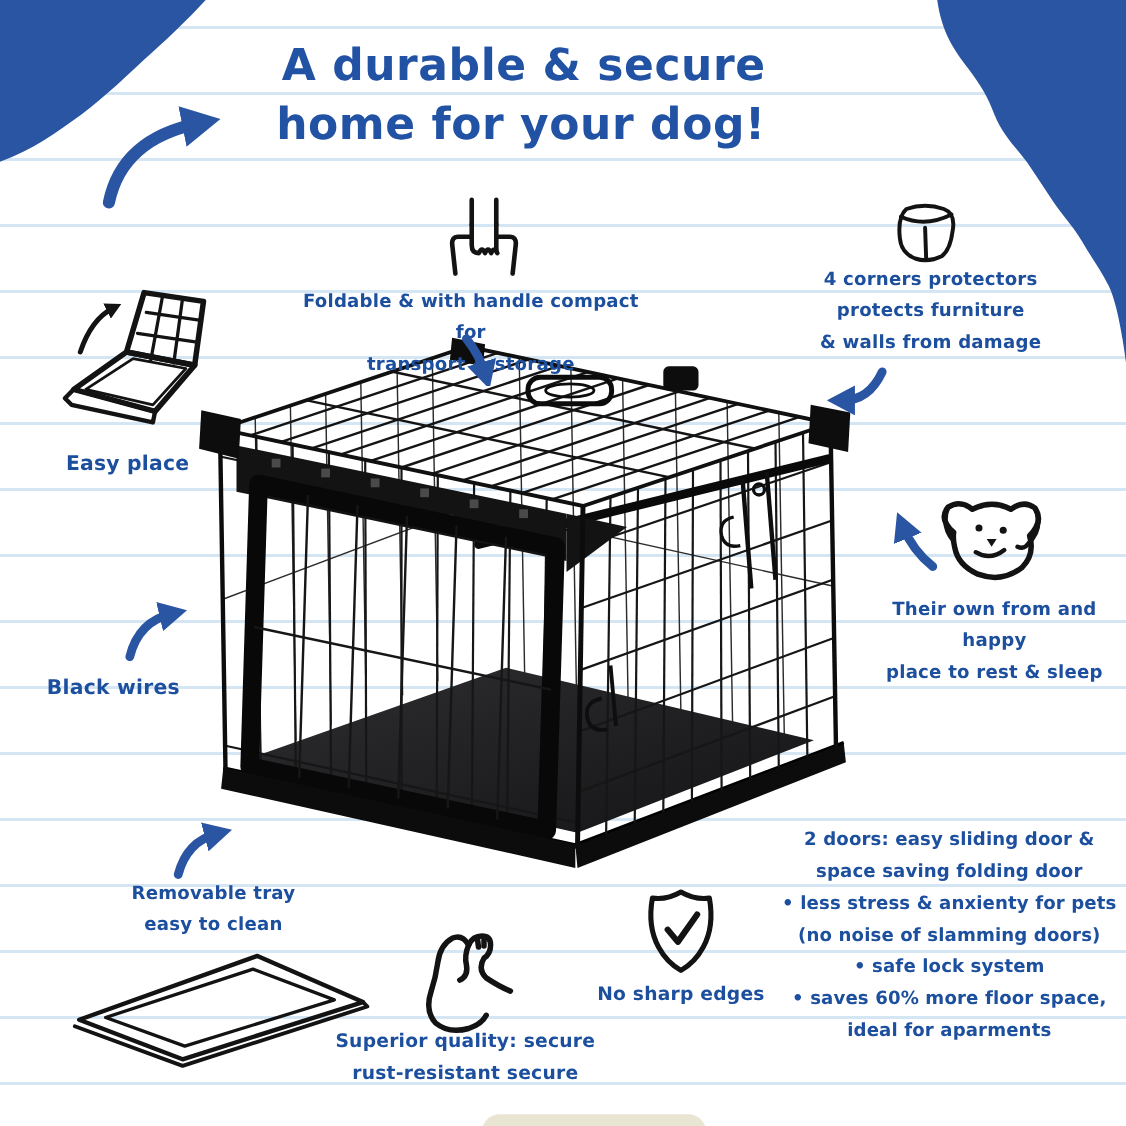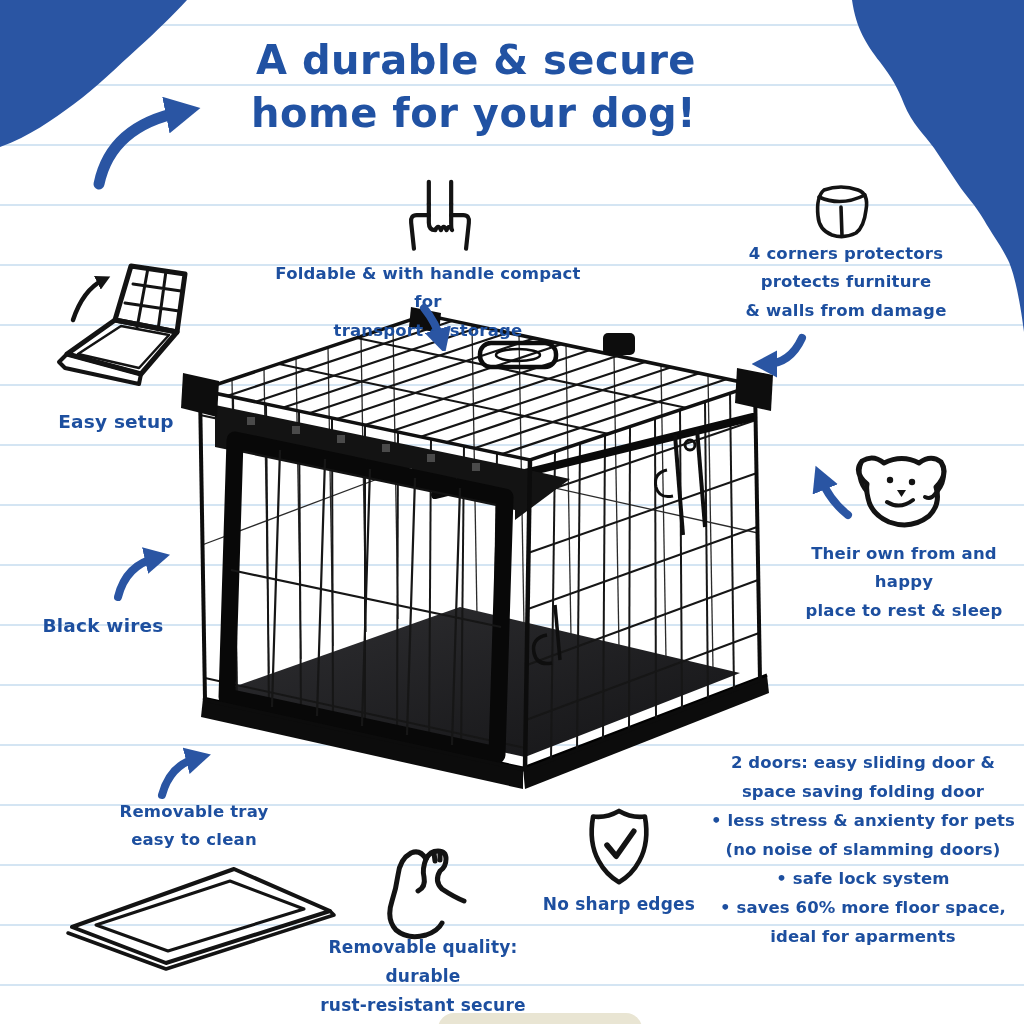--- a/index.html
+++ b/index.html
@@ -253,21 +253,21 @@
     <path d="M33,96 L76,68 L124,77 L94,110 Z" stroke-width="2.5"></path>
   </g>
   <defs>
       <marker id="ahb" markerUnits="strokeWidth" markerWidth="3.4" markerHeight="3.4" refX="1.4" refY="1.7" orient="auto">
         <path d="M0,0 L3.2,1.7 L0,3.4 Z" fill="#131313"></path>
       </marker>
     </defs>
   <path d="M28,62 Q38,32 58,22" fill="none" stroke="#131313" stroke-width="4.5" stroke-linecap="round" marker-end="url(#ahb)"></path>
 </svg>
 <div class="abs blue-text callout label-lg" style="left:36px;top:406px;width:160px;">
-  <div>Easy setup</div>
+  <div>Easy place</div>
 </div>
 
 <svg class="abs" style="left:108px;top:545px" width="68" height="58" viewBox="0 0 68 58">
   <defs>
       <marker id="ah4" markerUnits="strokeWidth" markerWidth="3.4" markerHeight="3.4" refX="1.4" refY="1.7" orient="auto">
         <path d="M0,0 L3.2,1.7 L0,3.4 Z" fill="#2a55a3"></path>
       </marker>
     </defs>
   <path d="M10,52 Q18,20 48,13" fill="none" stroke="#2a55a3" stroke-width="8" stroke-linecap="round" marker-end="url(#ah4)"></path>
 </svg>
@@ -321,21 +321,21 @@
 
 <svg class="abs" style="left:376px;top:845px" width="92" height="96" viewBox="0 0 92 96">
   <g fill="none" stroke="#131313" stroke-width="5" stroke-linecap="round" stroke-linejoin="round">
     <path d="M50,14 Q44,4 35,8 Q24,14 22,30 Q20,44 16,56 Q10,74 20,85 Q32,95 50,90 Q62,86 66,78"></path>
     <path d="M50,14 Q46,24 48,32 Q50,42 42,46"></path>
     <path d="M50,14 Q54,6 62,6 Q70,6 70,14 Q70,22 64,26 Q58,36 66,44 Q78,52 88,56"></path>
     <path d="M58,8 L59,16 M64,7 L64,15"></path>
   </g>
 </svg>
 <div class="abs blue-text callout" style="left:288px;top:933px;width:270px;font-size:17px;">
-  <div>Removable quality: durable</div>
+  <div>Superior quality: secure</div>
   <div>rust-resistant secure</div>
 </div>
 
 <svg class="abs" style="left:582px;top:805px" width="74" height="84" viewBox="0 0 80 90">
   <g fill="none" stroke="#131313" stroke-linecap="round" stroke-linejoin="round">
     <path d="M40,6 Q54,14 68,12 Q73,40 62,60 Q54,75 40,83 Q26,75 18,60 Q7,40 12,12 Q26,14 40,6 Z" stroke-width="5"></path>
     <path d="M27,43 L37,55 L56,28" stroke-width="6"></path>
   </g>
 </svg>
 <div class="abs blue-text callout" style="left:524px;top:890px;width:190px;font-size:17px;">

